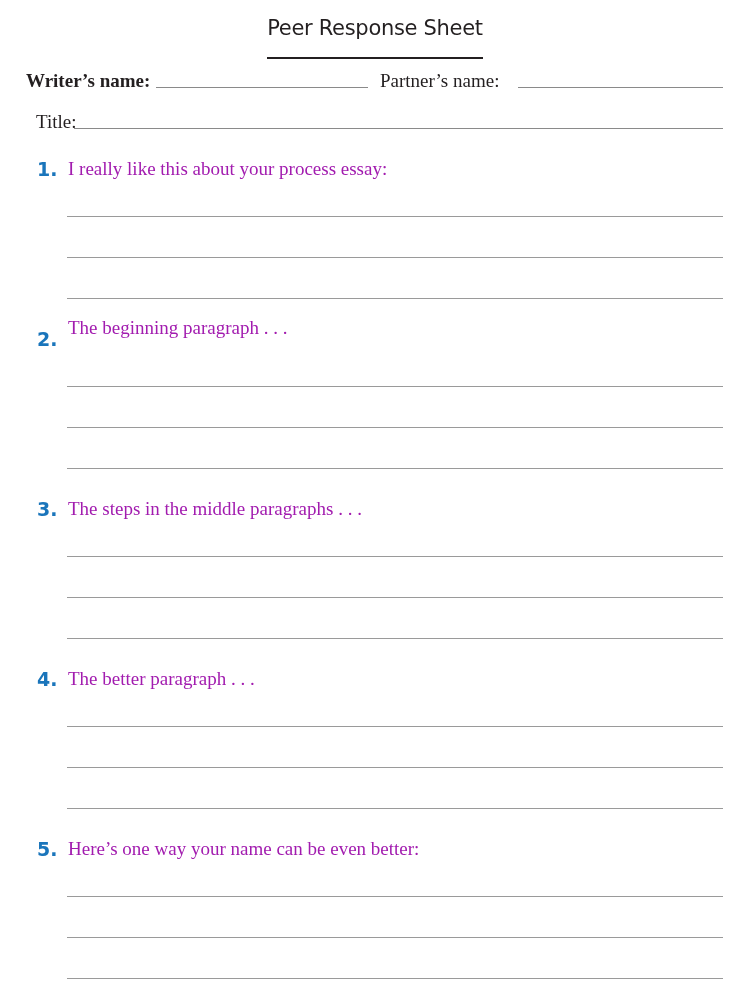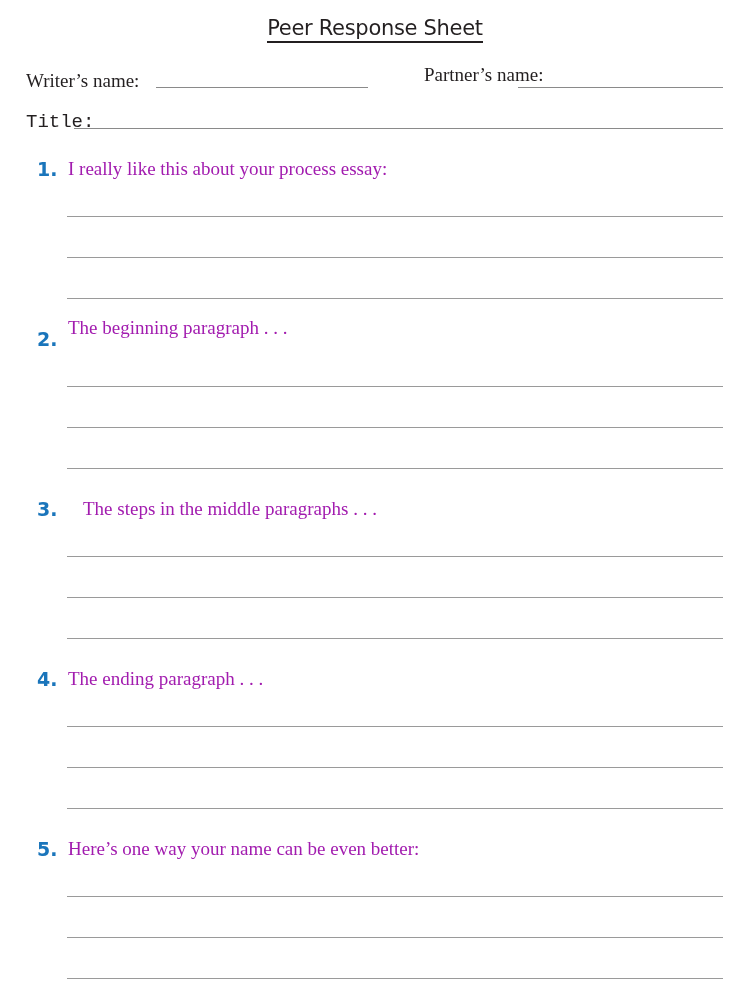--- a/index.html
+++ b/index.html
@@ -1,75 +1,75 @@
 <!DOCTYPE html>
 <html><head>
 <meta charset="utf-8">
 <style>
   html, body { margin: 0; padding: 0; background: #ffffff; }
   body { width: 750px; height: 1000px; position: relative; overflow: hidden; color: #231f20; }
   .title {
     position: absolute; left: 0; width: 750px; top: 16px; text-align: center;
     font-family: "DejaVu Sans", sans-serif; font-size: 21px; color: #231f20;
   }
-  .title span { border-bottom: 2px solid #231f20; padding-bottom: 1px; letter-spacing: -0.3px; }
+  .title span { border-bottom: 2px solid #231f20; padding-bottom: 17px; letter-spacing: -0.3px; }
   .label {
     position: absolute; font-family: "Liberation Serif", serif; font-size: 19px; color: #231f20; white-space: nowrap;
   }
   .blank { position: absolute; height: 0; border-top: 1px solid #8a8a8a; }
   .num {
     position: absolute; left: 37px; font-family: "DejaVu Sans", sans-serif; font-weight: bold;
     font-size: 19px; color: #1a75bb;
   }
   .prompt {
     position: absolute; left: 68px; font-family: "Liberation Serif", serif; font-size: 19px; color: #a21caf; white-space: nowrap;
   }
   .rule { position: absolute; left: 67px; width: 656px; height: 0; border-top: 1.5px solid #9a9a9a; }
 </style>
 </head>
 <body>
 
 <div class="title"><span>Peer Response Sheet</span></div>
 
-<div class="label" style="left:26px; top:70px;">Writer’s name:</div>
+<div class="label" style="left:26px; top:70px;font-weight:bold;">Writer’s name:</div>
 <div class="blank" style="left:156px; width:212px; top:87px;"></div>
 
-<div class="label" style="left:380px; top:64px;margin-left:44px;">Partner’s name:</div>
+<div class="label" style="left:380px; top:70px;">Partner’s name:</div>
 <div class="blank" style="left:518px; width:205px; top:87px;"></div>
 
-<div class="label" style="left:26px; top:111px;font-family:Liberation Mono, monospace;">Title:</div>
+<div class="label" style="left:36px; top:111px;">Title:</div>
 <div class="blank" style="left:74px; width:649px; top:128px;"></div>
 
 <div>
   <div class="num" style="top:158px;">1.</div>
   <div class="prompt" style="top:158px;">I really like this about your process essay:</div>
   <div class="rule" style="top:216px;"></div>
   <div class="rule" style="top:257px;"></div>
   <div class="rule" style="top:298px;"></div>
 </div>
 
 <div>
   <div class="num" style="top:328px;">2.</div>
   <div class="prompt" style="top:317px;">The beginning paragraph . . .</div>
   <div class="rule" style="top:386px;"></div>
   <div class="rule" style="top:427px;"></div>
   <div class="rule" style="top:468px;"></div>
 </div>
 
 <div>
   <div class="num" style="top:498px;">3.</div>
-  <div class="prompt" style="top:498px;margin-left:15px;">The steps in the middle paragraphs . . .</div>
+  <div class="prompt" style="top:498px;">The steps in the middle paragraphs . . .</div>
   <div class="rule" style="top:556px;"></div>
   <div class="rule" style="top:597px;"></div>
   <div class="rule" style="top:638px;"></div>
 </div>
 
 <div>
   <div class="num" style="top:668px;">4.</div>
-  <div class="prompt" style="top:668px;">The ending paragraph . . .</div>
+  <div class="prompt" style="top:668px;">The better paragraph . . .</div>
   <div class="rule" style="top:726px;"></div>
   <div class="rule" style="top:767px;"></div>
   <div class="rule" style="top:808px;"></div>
 </div>
 
 <div>
   <div class="num" style="top:838px;">5.</div>
   <div class="prompt" style="top:838px;">Here’s one way your name can be even better:</div>
   <div class="rule" style="top:896px;"></div>
   <div class="rule" style="top:937px;"></div>

